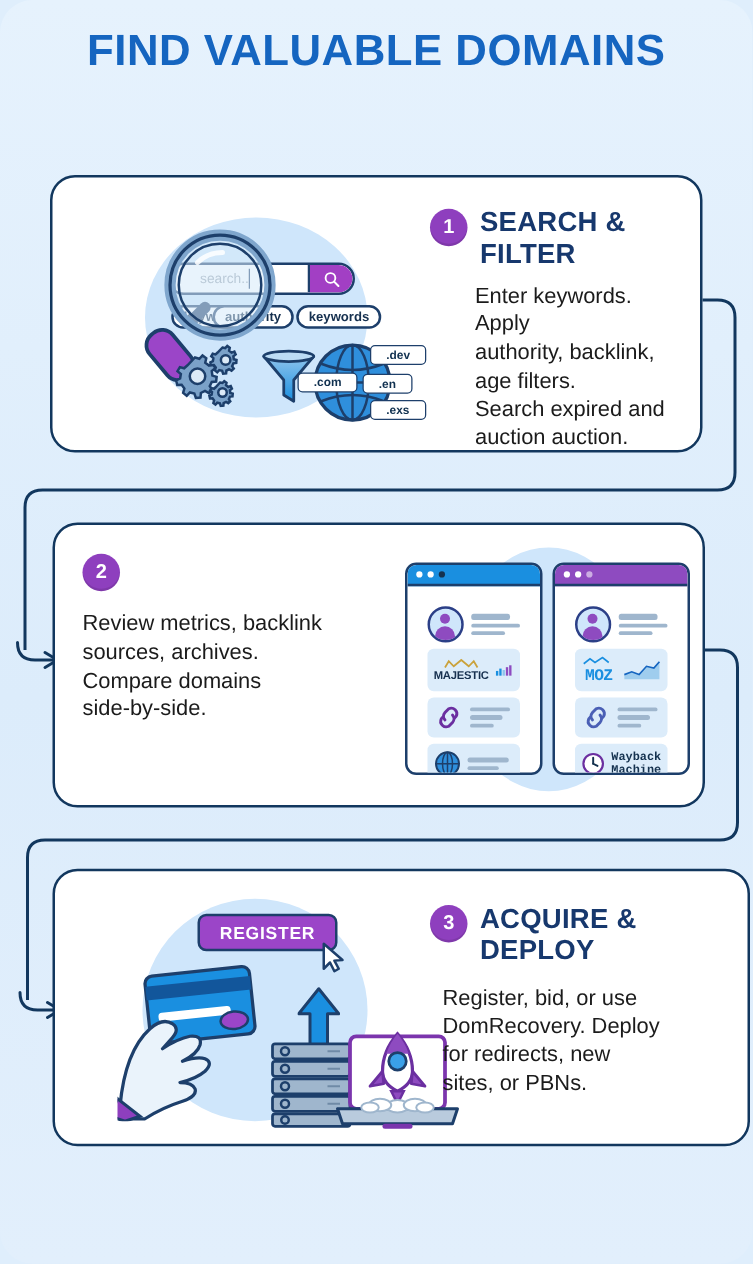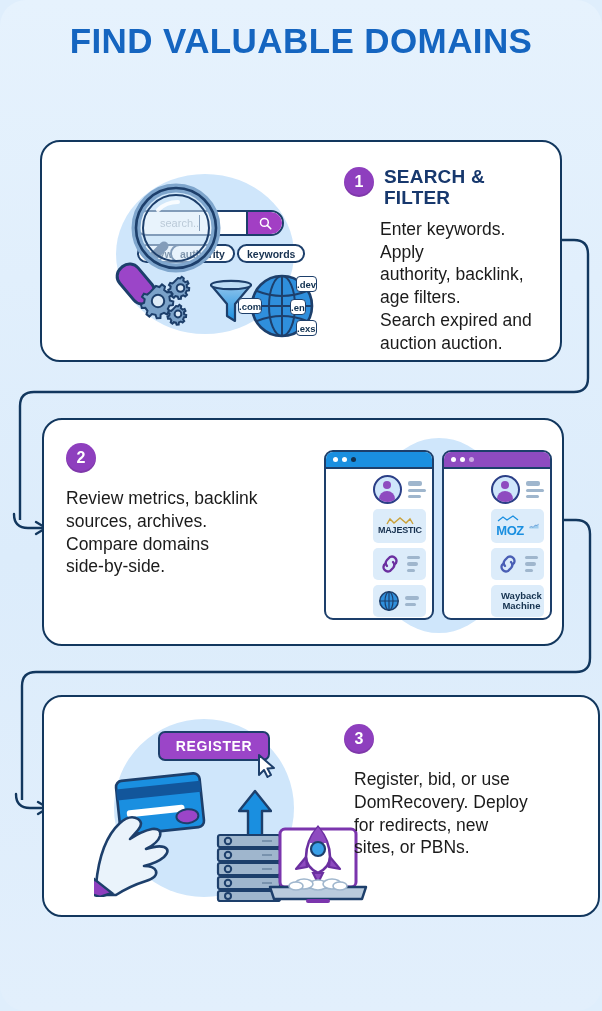--- a/index.html
+++ b/index.html
@@ -49,21 +49,21 @@
   .head-row{display:flex;align-items:flex-start;gap:10px;}
   .badge{
     width:30px;height:30px;border-radius:50%;
     background:#8e3fbe;
     color:#fff;font-weight:bold;font-size:16px;
     display:flex;align-items:center;justify-content:center;
     flex:0 0 auto;margin-top:1px;
     box-shadow:inset 0 -2px 0 rgba(0,0,0,.10);
   }
   .step-title{
-    color:#17386d;font-weight:bold;font-size:19px;line-height:1.13;
+    color:#17386d;font-weight:bold;font-size:22px;line-height:1.13;
     letter-spacing:0.2px;white-space:pre-line;
   }
   .step-body{
     color:#1b1b1b;font-size:17.5px;line-height:1.30;
     white-space:pre-line;margin-top:9px;
   }
 
   
   .illu{position:absolute;}
   .blob{position:absolute;border-radius:50%;background:#cfe6fb;}
@@ -96,44 +96,44 @@
   #chip-keyword{left:43px;top:92px;}
   #chip-authority{left:76px;top:92px;}
   #chip-keywords{left:143px;top:92px;text-align:right;}
   .magnif{position:absolute;left:16px;top:28px;width:112px;height:130px;}
   .gearwrap{position:absolute;left:44px;top:122px;width:60px;height:52px;}
   .funnel{position:absolute;left:112px;top:124px;width:50px;height:50px;}
   .globewrap{position:absolute;left:150px;top:118px;width:92px;height:68px;}
   .tld{
     position:absolute;height:16px;border:1.8px solid #1d3f6b;border-radius:4px;
     background:#fff;color:#10304f;font-size:9.5px;font-weight:bold;
-    display:flex;align-items:center;justify-content:center;padding:0 0;box-sizing:border-box;
+    display:flex;align-items:center;justify-content:center;padding:0 12px;box-sizing:border-box;
   }
   #tld-dev{left:52px;top:6px;}
   #tld-com{left:-6px;top:28px;}
   #tld-en{left:46px;top:29px;}
   #tld-exs{left:52px;top:50px;}
 
   
   #illu2{left:262px;top:8px;width:250px;height:212px;}
   #illu2 .blob{left:58px;top:10px;width:150px;height:195px;}
   .browser{
     position:absolute;top:22px;width:110px;height:170px;
     background:#fff;border:2.2px solid #1d3f6b;border-radius:9px;box-sizing:border-box;
     overflow:hidden;
   }
   #browser-left{left:18px;}
-  #browser-right{left:136px;}
+  #browser-right{left:136px;font-family:Liberation Mono, monospace;}
   .bw-bar{height:17px;display:flex;align-items:center;gap:4px;padding-left:7px;border-bottom:2px solid #1d3f6b;box-sizing:border-box;}
   #browser-left .bw-bar{background:#1a8fe0;}
   #browser-right .bw-bar{background:#8e4bc0;}
   .dot{width:5px;height:5px;border-radius:50%;background:#fff;}
   .dot.d3{background:rgba(255,255,255,.55);}
   #browser-left .dot.d3{background:#15324f;}
-  .bw-body{padding:6px;display:flex;flex-direction:column;gap:5px;margin-left:41px;}
+  .bw-body{padding:16px;display:flex;flex-direction:column;gap:5px;}
   .prof-row{display:flex;align-items:center;gap:6px;}
   .avatar{
     width:25px;height:25px;border-radius:50%;background:#cfe6fb;border:2px solid #2b3f87;
     position:relative;flex:0 0 auto;overflow:hidden;
   }
   .avatar::before{content:"";position:absolute;left:7.5px;top:4px;width:8px;height:8px;border-radius:50%;background:#8e4bc0;}
   .avatar::after{content:"";position:absolute;left:3.5px;top:13.5px;width:16px;height:12px;border-radius:8px 8px 0 0;background:#8e4bc0;}
   .lines{display:flex;flex-direction:column;gap:3px;flex:1;}
   .ln{height:3.4px;border-radius:2px;background:#9fb6cd;}
   .panel{background:#dcecfa;border-radius:5px;padding:5px;display:flex;align-items:center;gap:5px;min-height:28px;box-sizing:border-box;}
@@ -473,20 +473,22 @@
             <ellipse cx="66" cy="59" rx="9" ry="5"></ellipse>
             <ellipse cx="30" cy="61" rx="7" ry="4"></ellipse>
             <ellipse cx="74" cy="61" rx="7" ry="4"></ellipse>
           </g>
         </svg>
       </div>
 
       <div class="txtcol" style="left:300px;top:26px;width:212px;">
         <div class="head-row">
           <div class="badge">3</div>
+          <div class="step-title">ACQUIRE &amp;
+DEPLOY</div>
         </div>
         <div class="step-body" style="margin-left:10px;margin-top:14px;">Register, bid, or use
 DomRecovery. Deploy
 for redirects, new
 sites, or PBNs.</div>
       </div>
 
     </div>
   </div>
 

